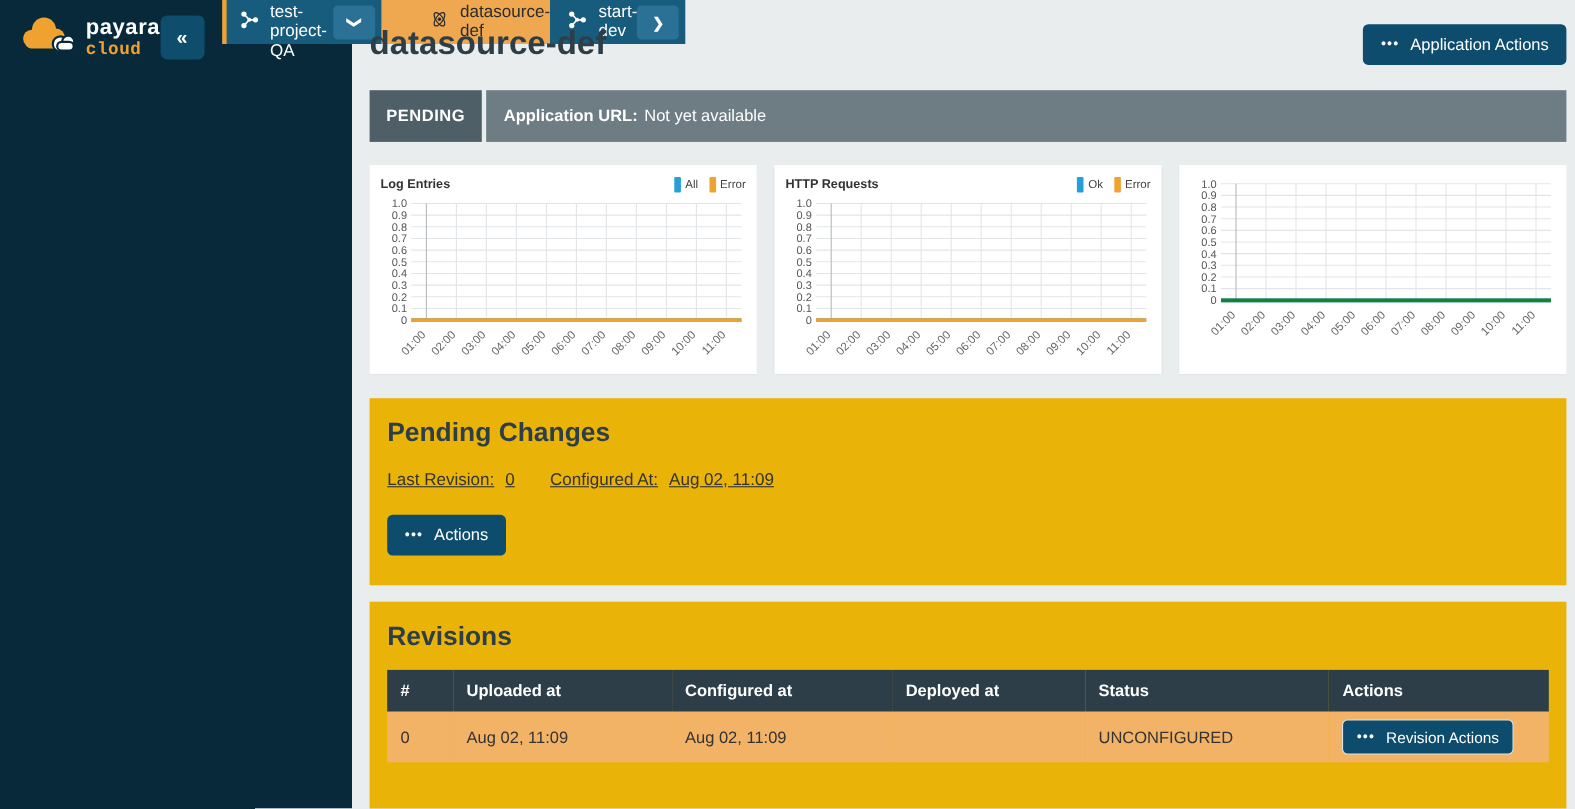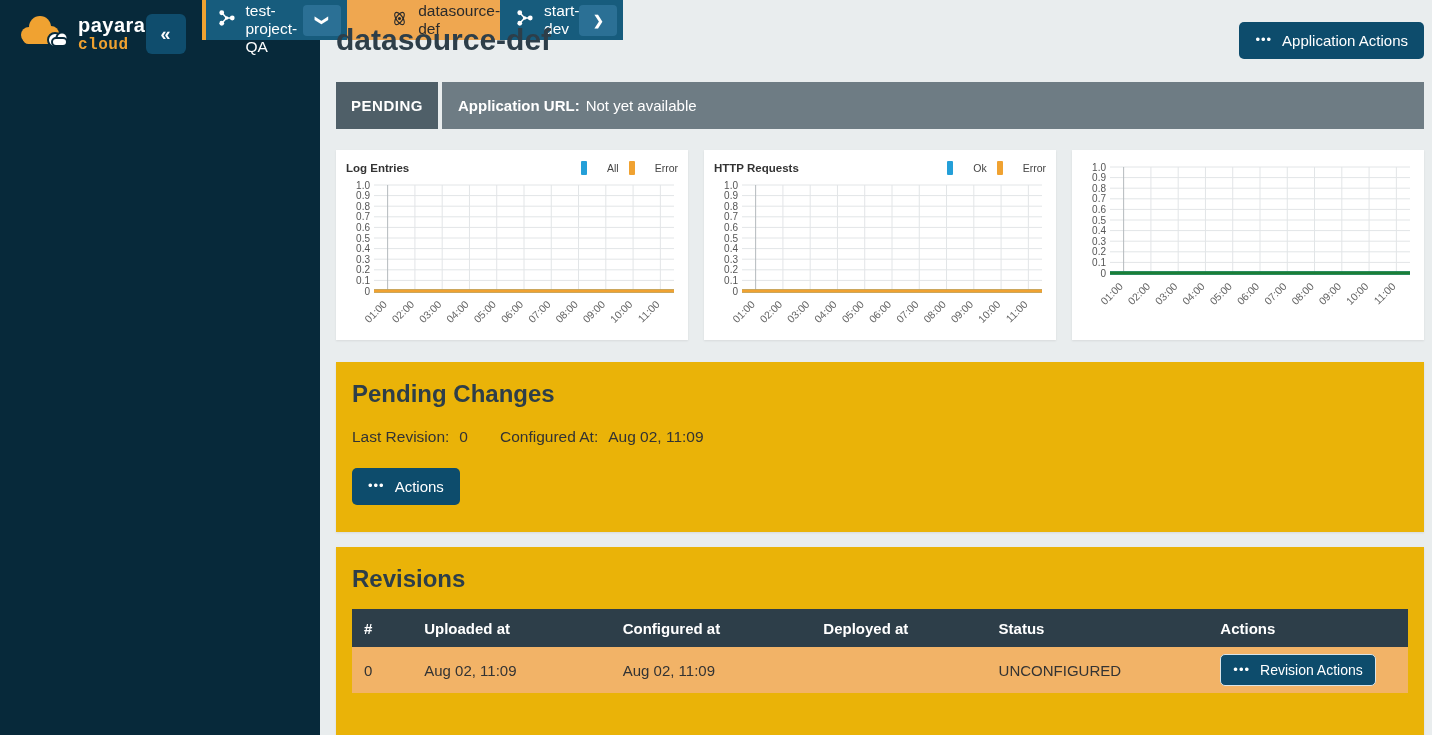--- a/index.html
+++ b/index.html
@@ -79,31 +79,31 @@
   .status-url .lbl { font-weight:bold; }
   
   .charts-row { margin-top:21px; display:flex; gap:16px; }
   .chart-card {
     flex:1; height:190px; background:#fff; padding:9px 10px 4px 10px;
     box-shadow:0 1px 2px rgba(0,0,0,0.08);
   }
   .chart-head { display:flex; justify-content:space-between; align-items:center; height:18px; }
   .chart-title { font-size:11.5px; font-weight:bold; color:#333; }
   .chart-legend { display:flex; gap:10px; align-items:center; }
-  .legend-item { display:flex; align-items:center; gap:20px; font-size:10.5px; color:#444; }
+  .legend-item { display:flex; align-items:center; gap:4px; font-size:10.5px; color:#444; }
   .legend-swatch { width:6px; height:14px; border-radius:1px; }
   .chart-plot svg { display:block; }
   
   .panel {
     background:#eab308; padding:18px 16px; box-shadow:0 1px 2px rgba(0,0,0,0.08);
   }
   .panel-pending { margin-top:22px; height:170px; }
   .panel-revisions { margin-top:15px; height:205px; }
   .panel h2 { color:#2d3e49; font-size:24px; font-weight:bold; }
-  .pending-info { margin-top:20px; font-size:15.5px; color:#333; display:flex; gap:10px; }
+  .pending-info { margin-top:20px; font-size:15.5px; color:#333; display:flex; gap:10px;text-decoration:underline; }
   .pending-info .val { margin-right:22px; }
   .panel-pending .btn-primary { margin-top:22px; }
   
   .rev-table { width:100%; border-collapse:collapse; margin-top:16px; }
   .rev-table thead tr { background:#2d3e49; }
   .rev-table th {
     color:#fff; font-size:15px; font-weight:bold; text-align:left;
     padding:10px 12px; height:38px;
   }
   .rev-table tbody tr { background:#f2b367; }

